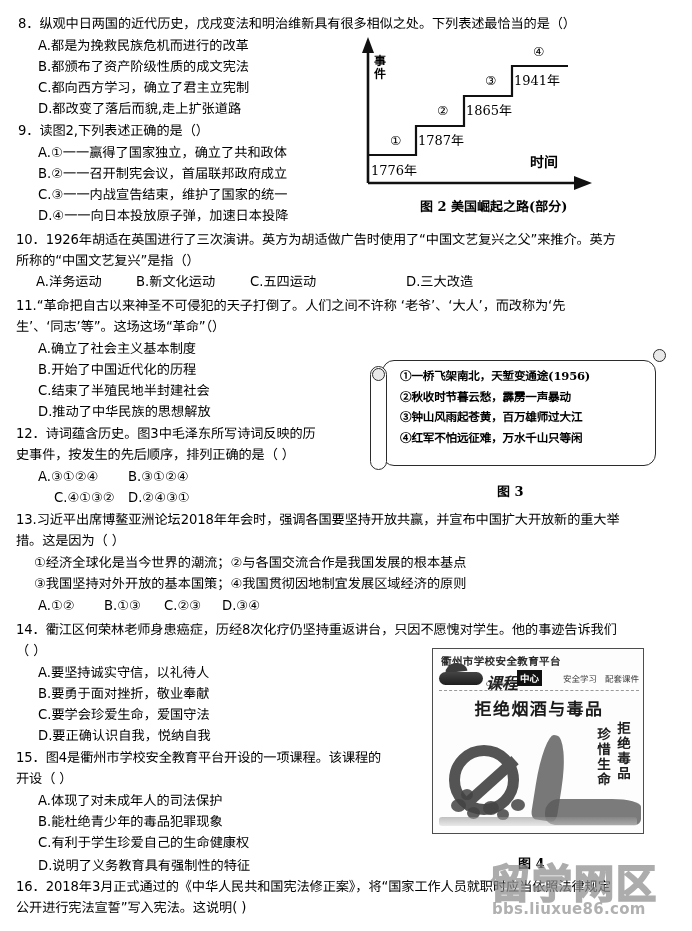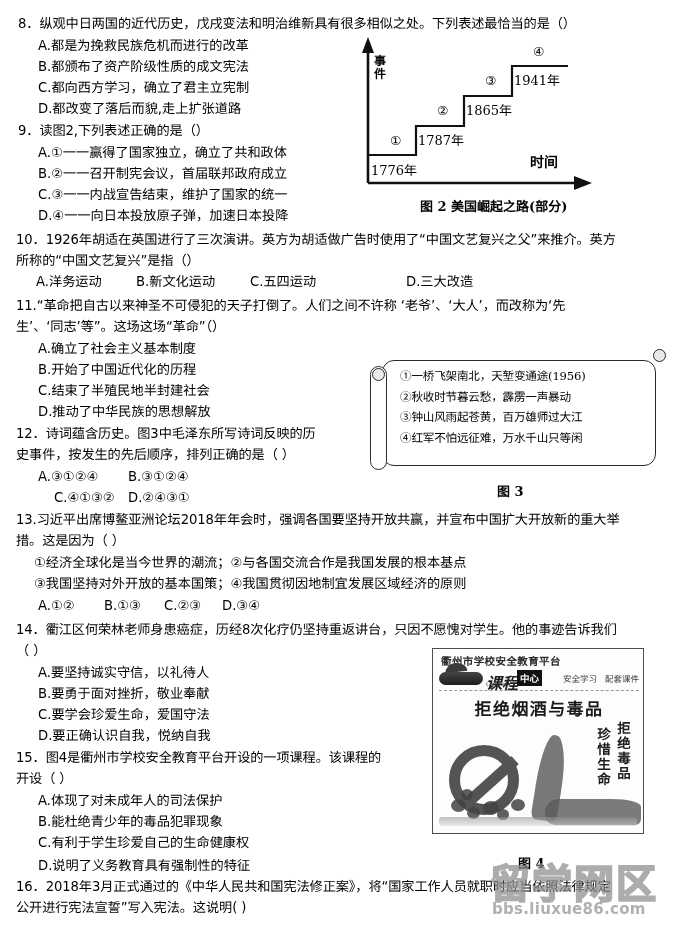--- a/index.html
+++ b/index.html
@@ -98,21 +98,21 @@
     position: absolute;
     left: 32px;
     top: 18px;
     width: 248px;
   }
   .poem-line {
     font-family: "DejaVu Serif", "Liberation Serif", serif;
     font-size: 11.6px;
     line-height: 20.5px;
     white-space: nowrap;
-    font-weight: normal;
+    font-weight: bold;
     letter-spacing: -0.2px;
   }
 
   
   #fig4wrap {
     position: absolute;
     left: 432px;
     top: 648px;
     width: 230px;
     height: 205px;

